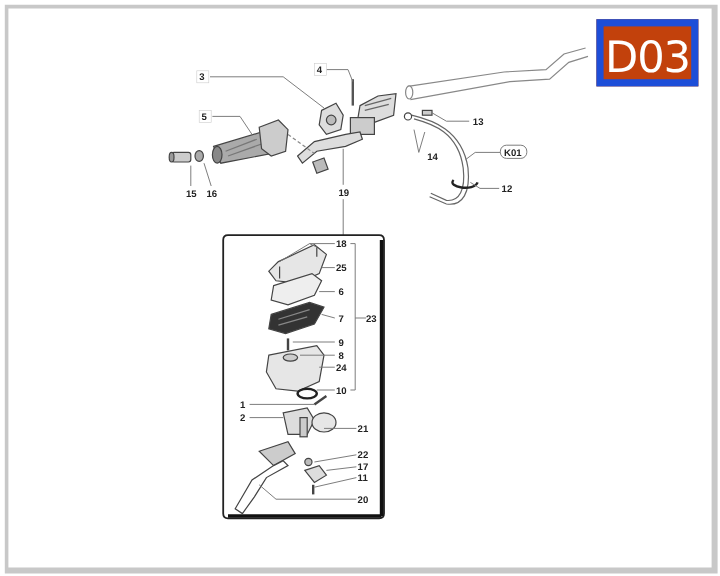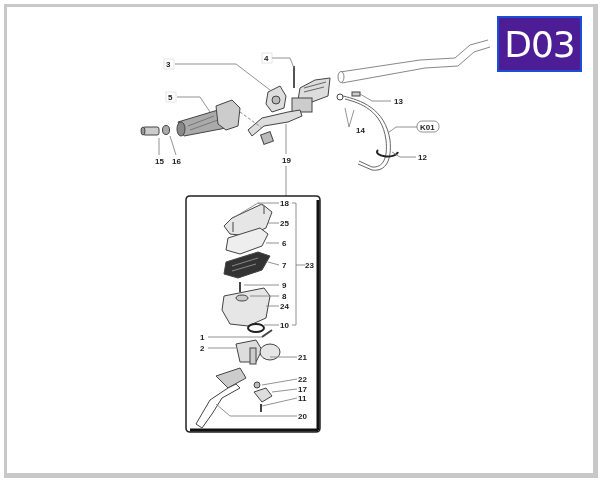--- a/index.html
+++ b/index.html
@@ -1,18 +1,18 @@
 <!DOCTYPE html>
 <html><head>
 <meta charset="utf-8">
 <style>
   html, body { margin: 0; padding: 0; background: #ffffff; }
   body { width: 600px; height: 480px; position: relative; overflow: hidden; font-family: "Liberation Sans", sans-serif; }
   .frame { position: absolute; left: 4px; top: 4px; width: 586px; height: 466px; border: 3px solid #c8c8c8; border-right-width: 5px; border-bottom-width: 5px; background: #fff; box-sizing: content-box; }
-  .badge { position: absolute; left: 497px; top: 16px; width: 85px; height: 56px; background: #4c1d95; border: 2px solid #1d4ed8; box-sizing: border-box; color: #fff; font-family: "DejaVu Sans", sans-serif; font-size: 36px; line-height: 54px; text-align: center; letter-spacing: -1px; }
+  .badge { position: absolute; left: 497px; top: 16px; width: 85px; height: 56px; background: #c2410c; border: 6px solid #1d4ed8; box-sizing: border-box; color: #fff; font-family: "DejaVu Sans", sans-serif; font-size: 36px; line-height: 54px; text-align: center; letter-spacing: -1px; }
   svg.diagram { position: absolute; left: 0; top: 0; }
   .lbl { font-family: "Liberation Sans", sans-serif; font-size: 8px; font-weight: bold; fill: #222; }
 </style>
 </head>
 <body>
 
 <div class="frame"></div>
 
 <div class="badge">D03</div>
 

